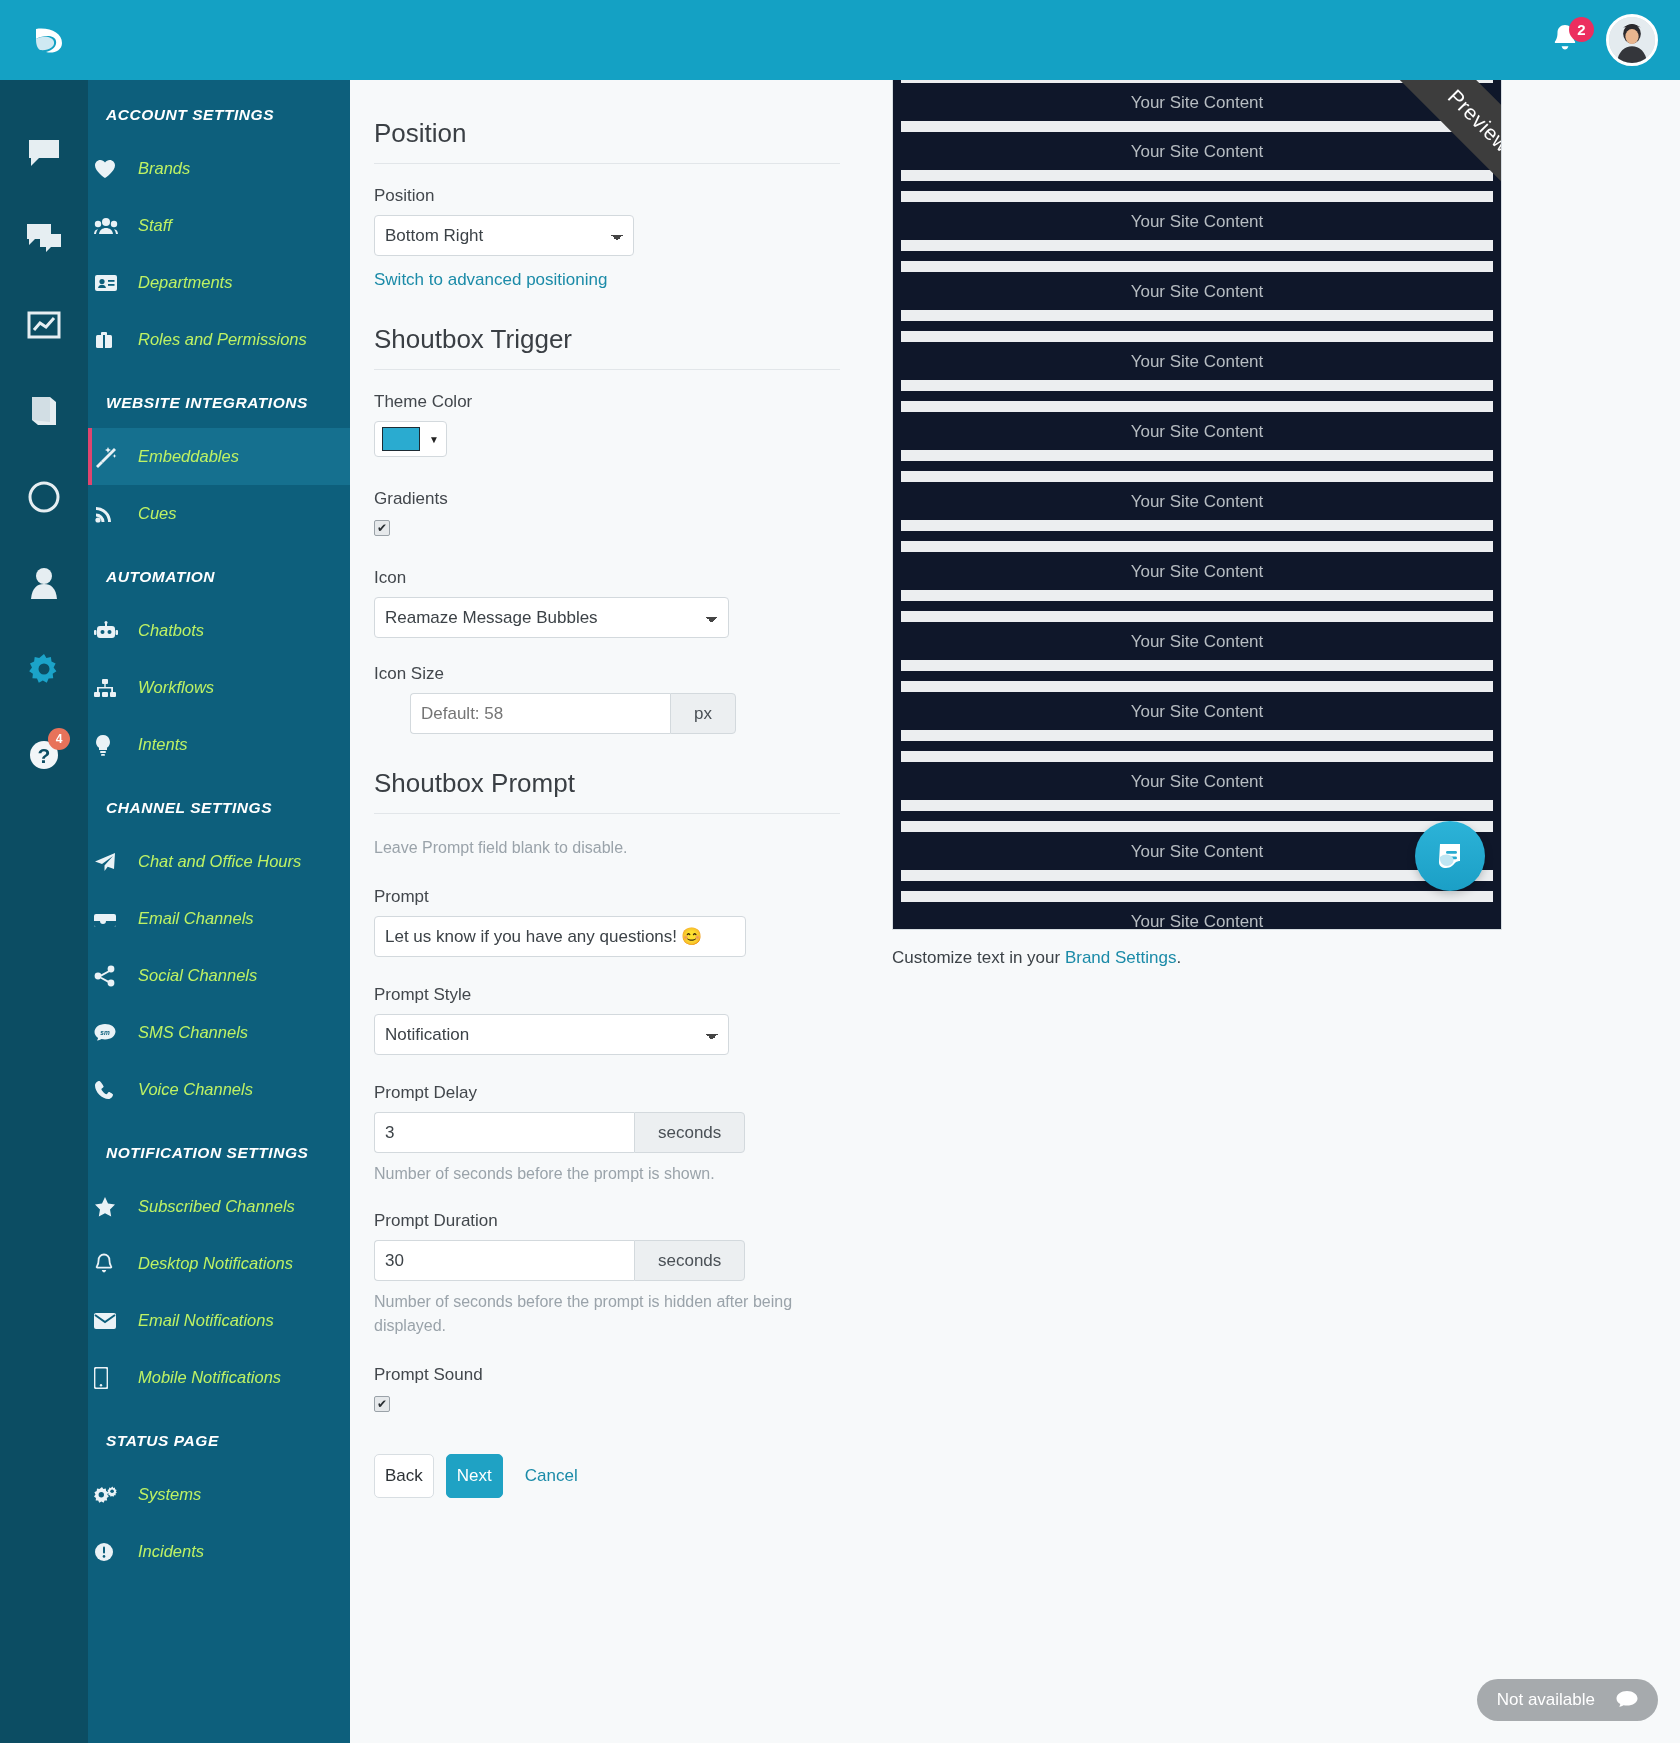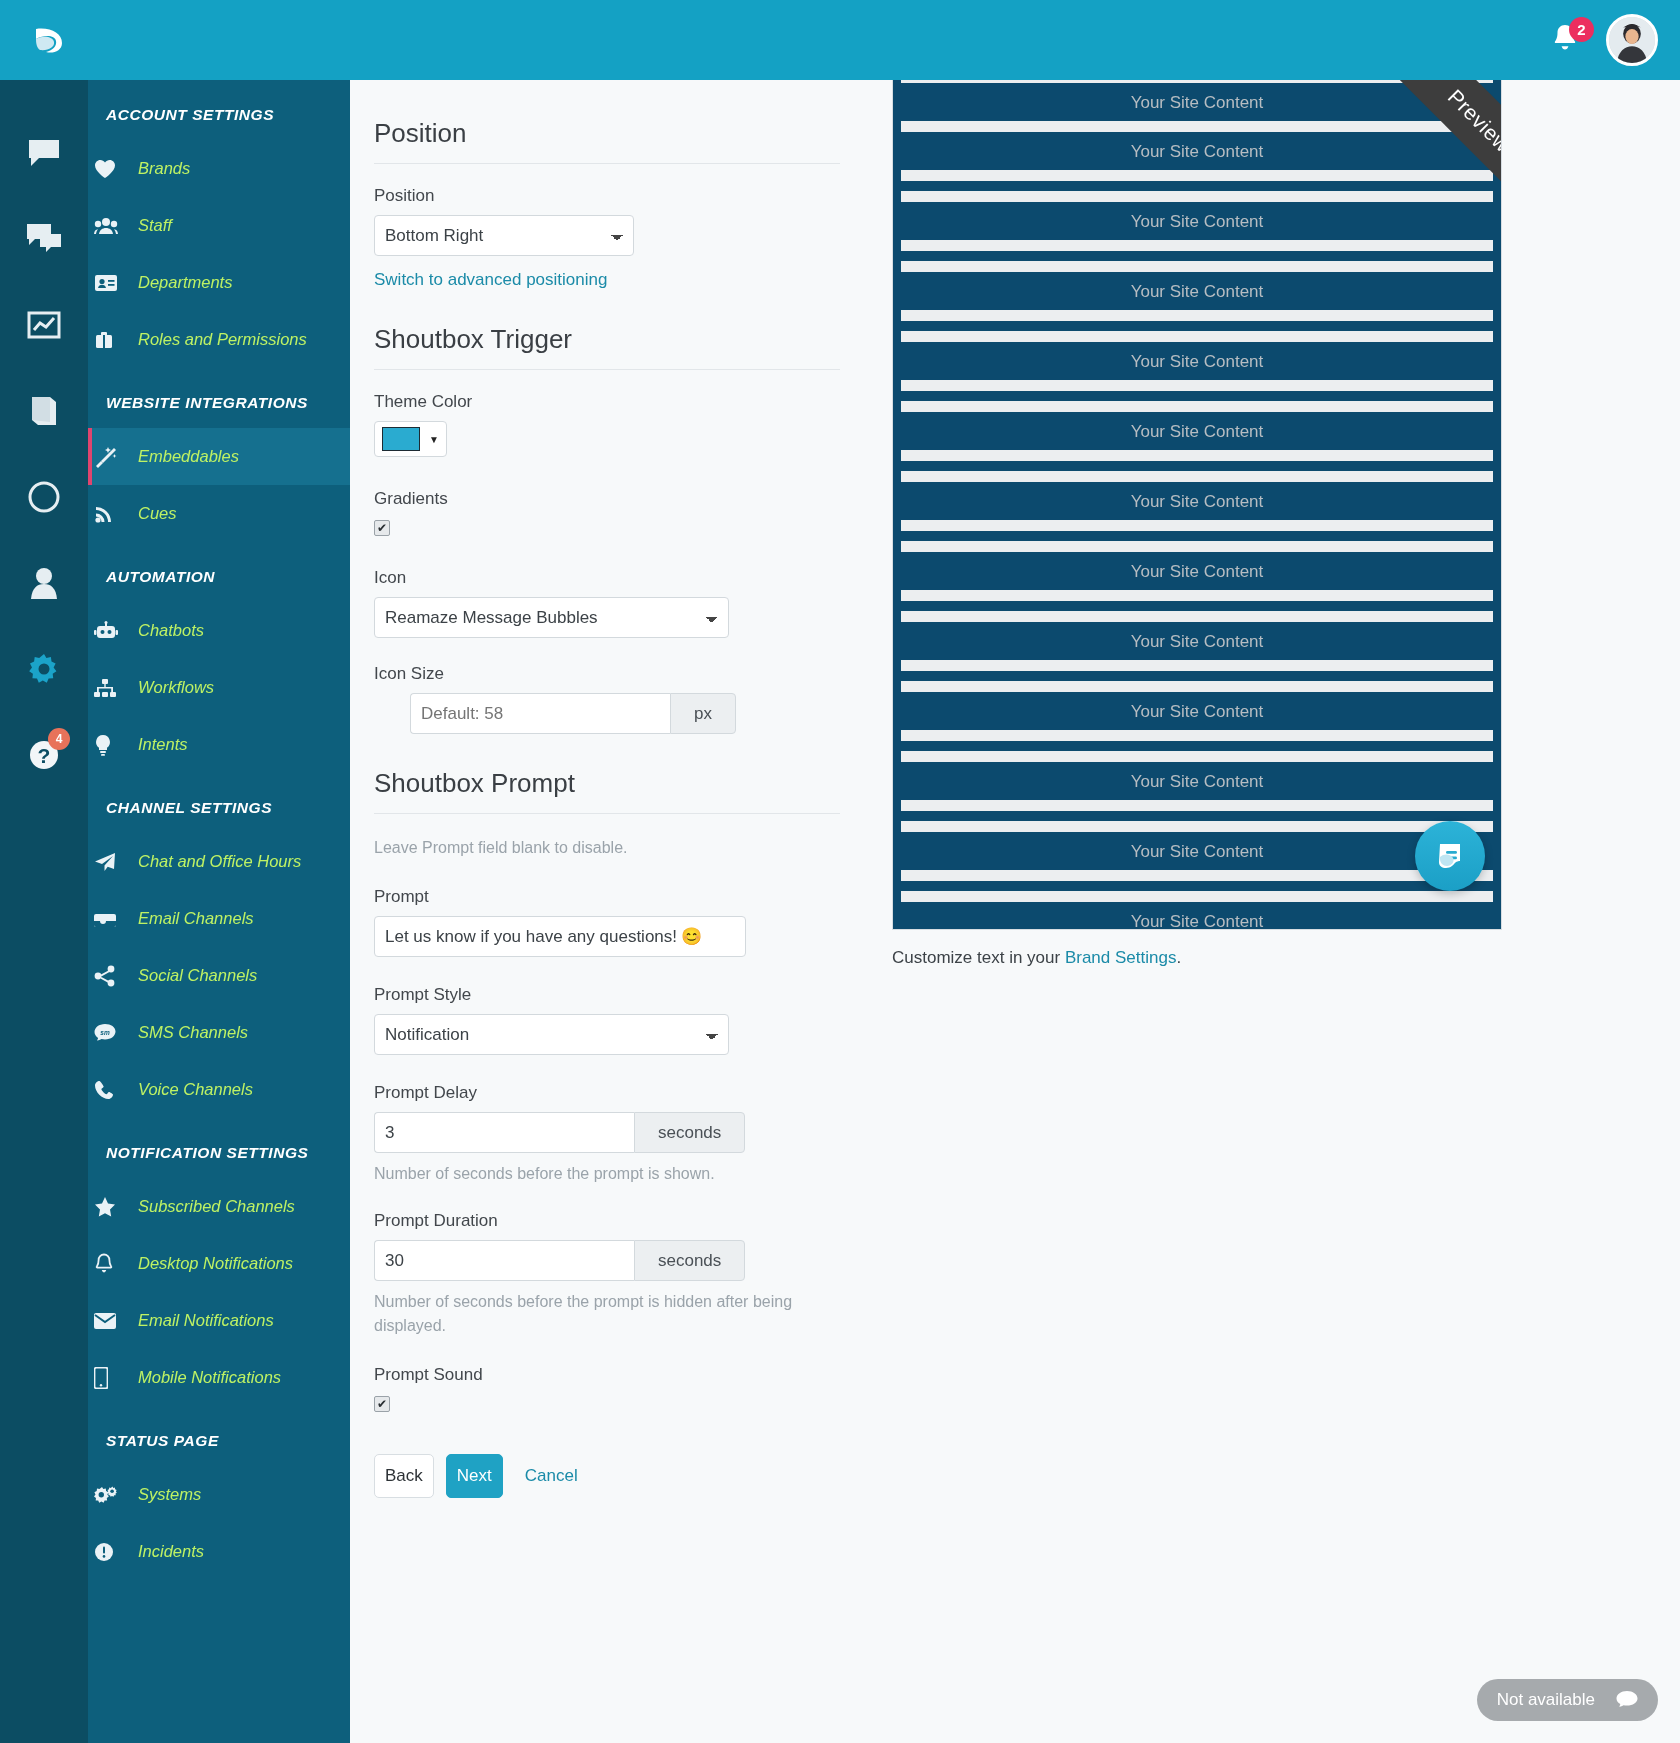--- a/index.html
+++ b/index.html
@@ -177,21 +177,21 @@
 
   
   #preview-pane {
     position: absolute; top: 80px; left: 870px;
     width: 810px; height: 1663px;
     background: #f7f9fa; padding: 0 22px;
   }
   #preview-box {
     position: relative; margin-left: 0; margin-top: -8px;
     width: 610px; height: 858px;
-    background: #0c4a6e;
+    background: #0f172a;
     border: 1px solid #d7dde1; border-top: none;
     overflow: hidden;
   }
   .pv-row { position: relative; padding: 0; }
   .pv-bar {
     height: 11px; background: #eceef0; margin: 0 8px 10px 8px;
   }
   .pv-label {
     text-align: center; color: #b7bdc2; font-size: 17px;
     margin: 6px 0 8px 0;

